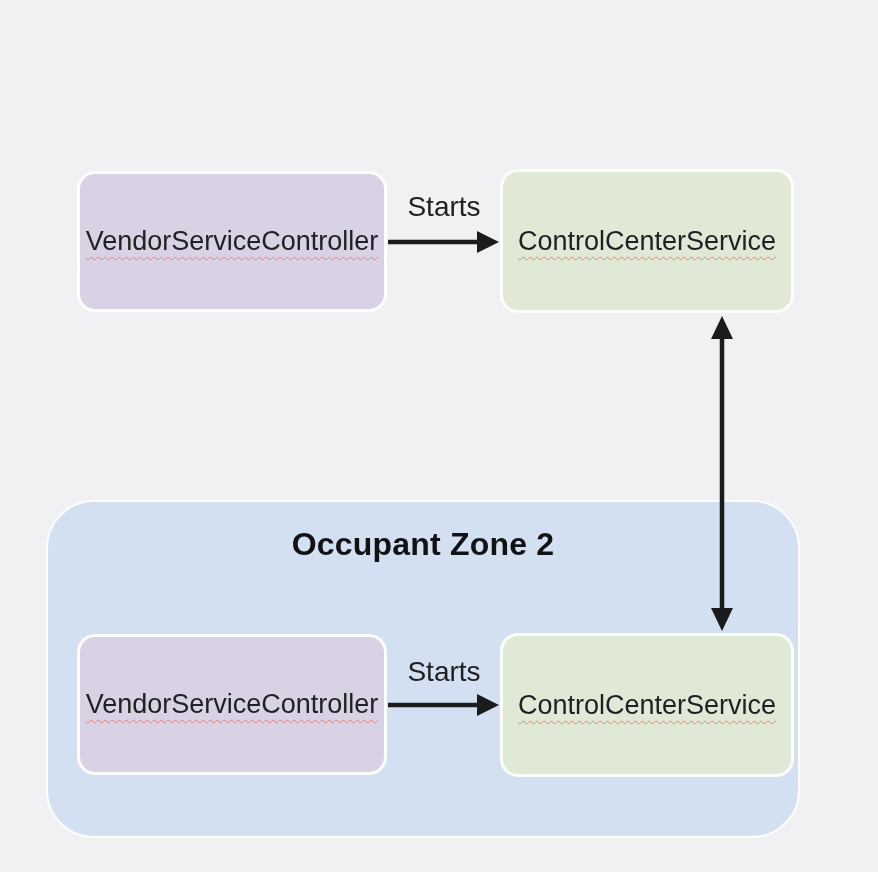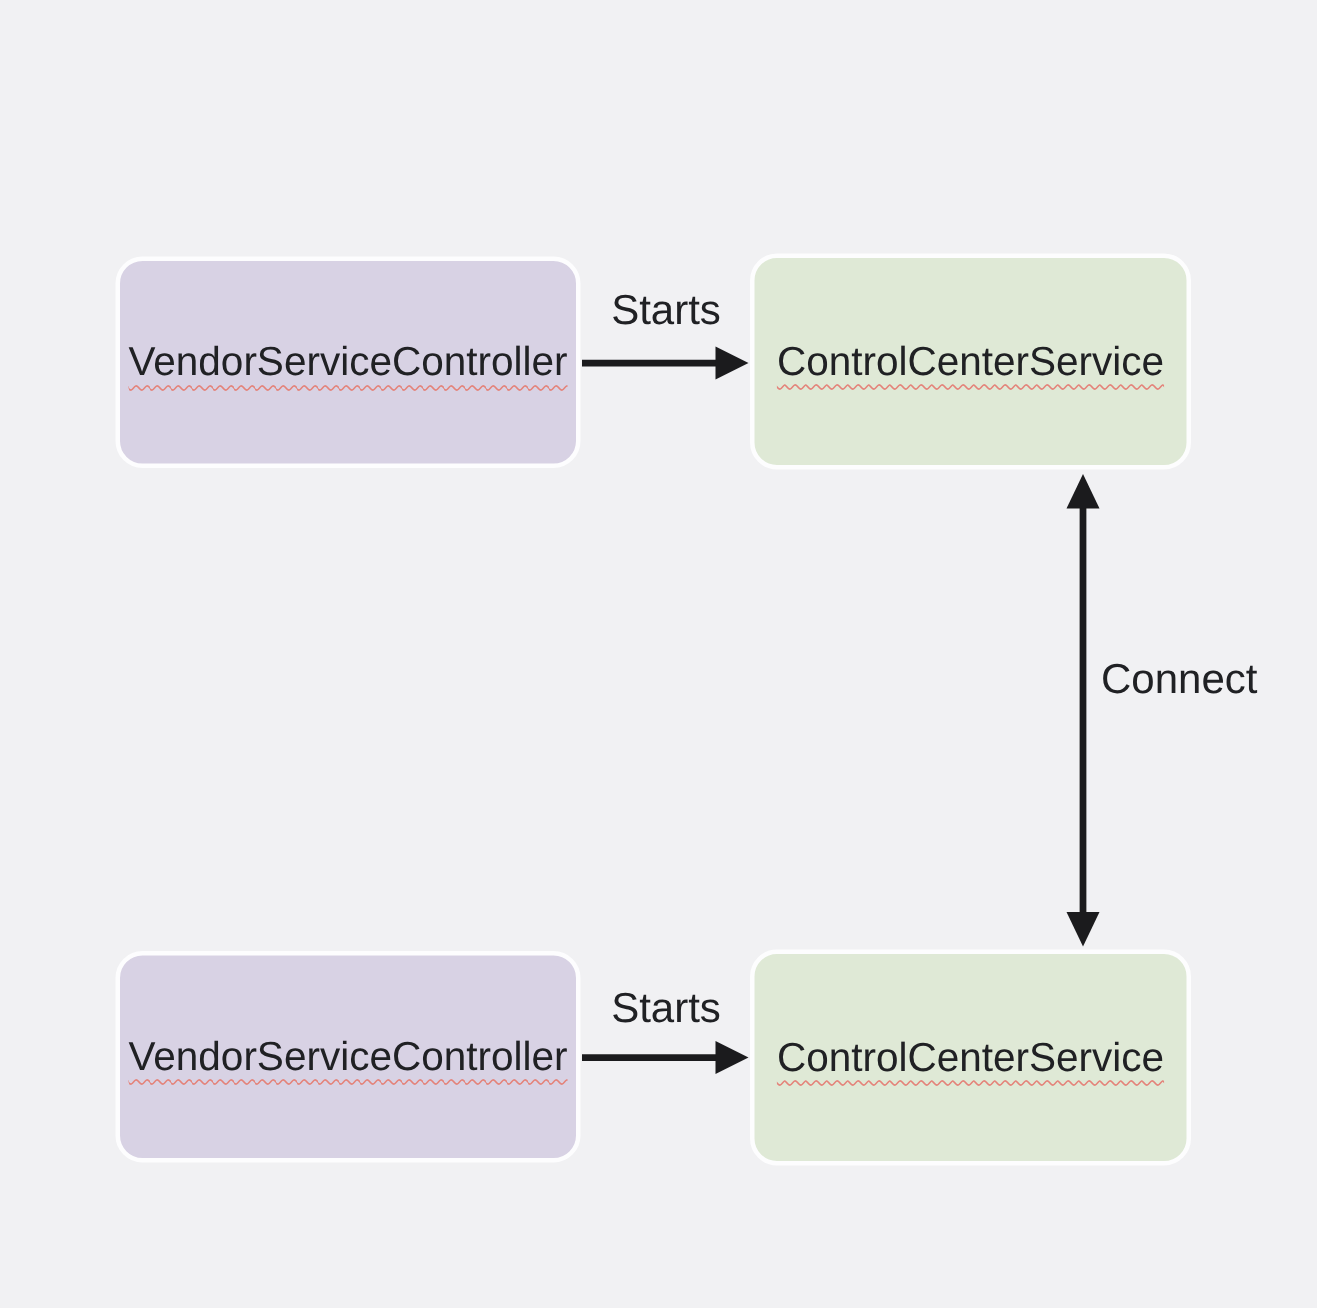--- a/index.html
+++ b/index.html
@@ -105,38 +105,40 @@
   }
   svg.arrows line{stroke:var(--arrow);stroke-width:4.5px;}
   svg.arrows polygon{fill:var(--arrow);}
 </style>
 </head>
 <body>
 
 <div class="canvas">
 
 
+  <div class="zone zone-2">
+    <div class="zone-title">Occupant Zone 2</div>
+  </div>
 
   <div class="node vendor-node vendor-1">
     <span>VendorServiceController</span>
   </div>
   <div class="node control-node control-1">
     <span>ControlCenterService</span>
   </div>
 
   <div class="node vendor-node vendor-2">
     <span>VendorServiceController</span>
   </div>
   <div class="node control-node control-2">
     <span>ControlCenterService</span>
   </div>
 
   <div class="edge-label starts-label starts-label-1">Starts</div>
   <div class="edge-label starts-label starts-label-2">Starts</div>
-  <div class="edge-label connect-label">Connect</div>
 
   <svg class="arrows" viewBox="0 0 878 872" xmlns="http://www.w3.org/2000/svg">
 
     <g>
       <line x1="388" y1="242" x2="478" y2="242"></line>
       <polygon points="477,231 499,242 477,253"></polygon>
     </g>
 
     <g>
       <line x1="388" y1="705" x2="478" y2="705"></line>

